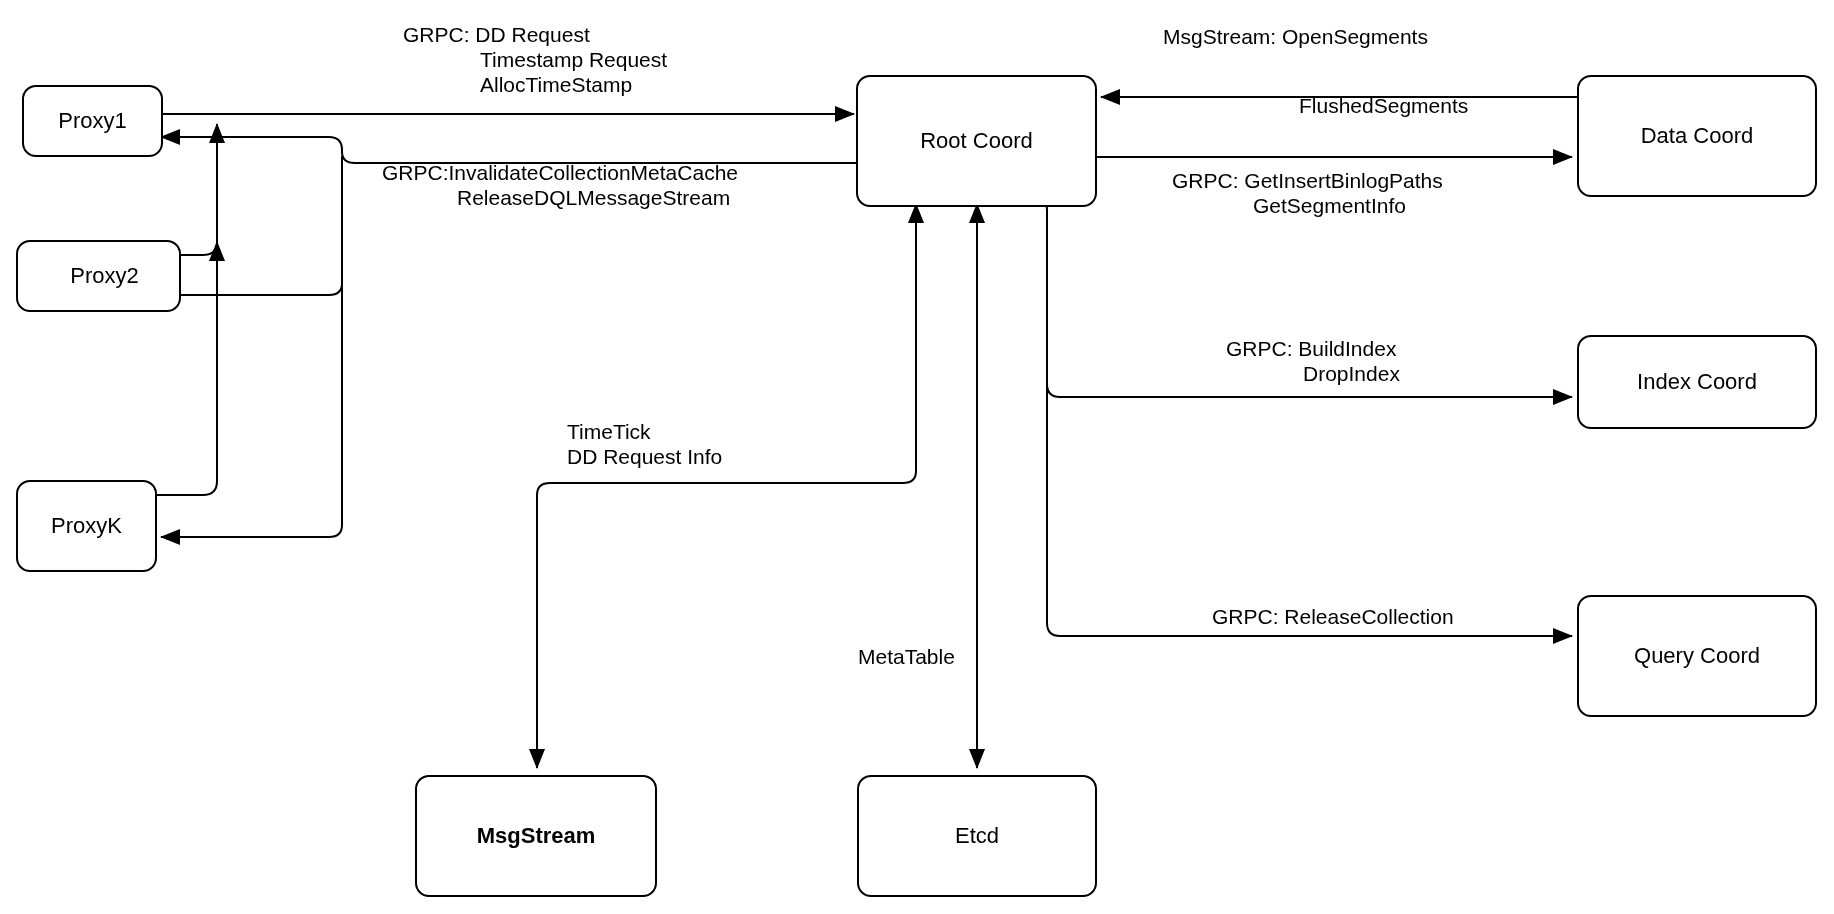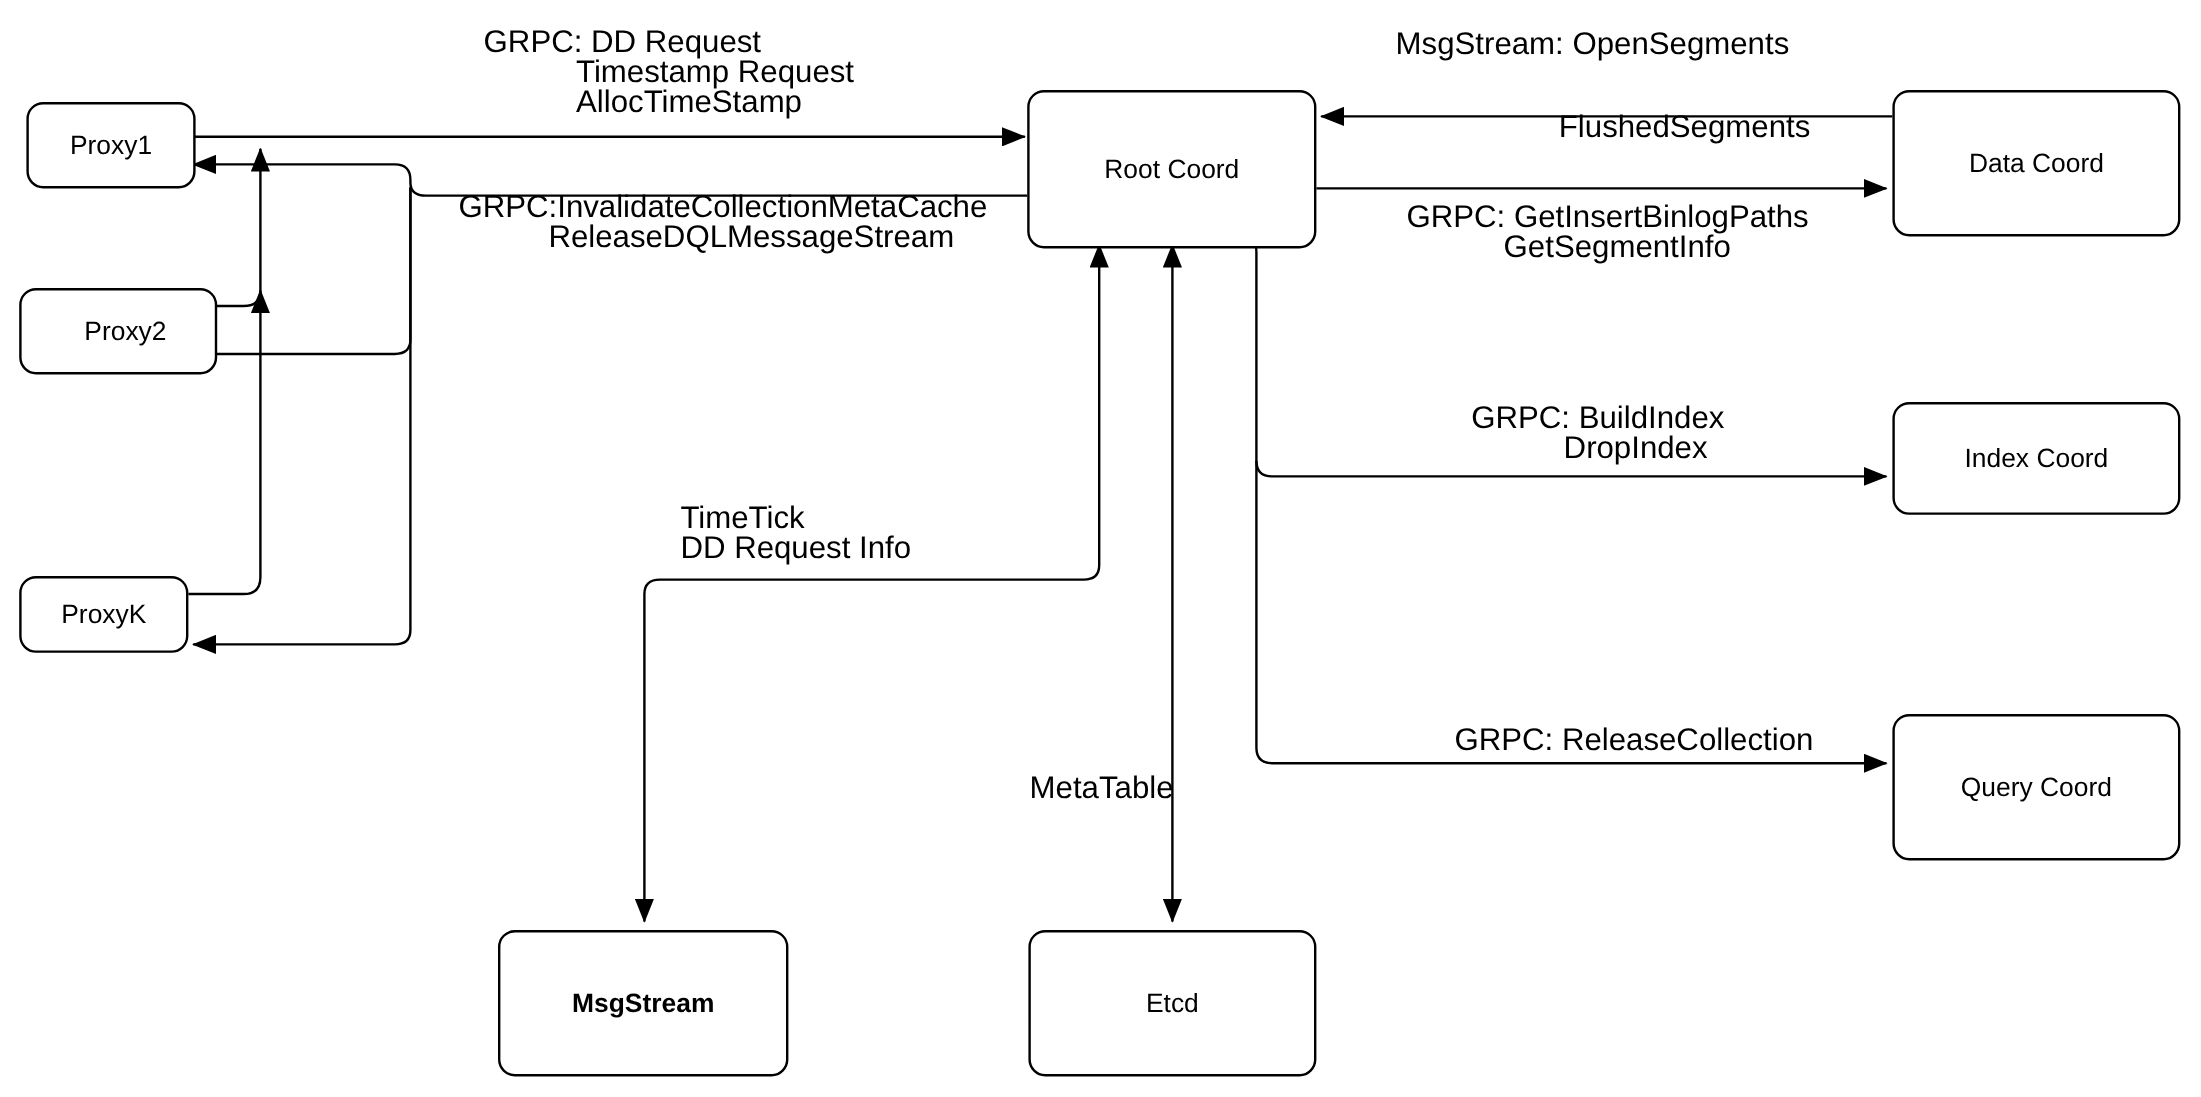--- a/index.html
+++ b/index.html
@@ -16,21 +16,21 @@
     position:absolute;
     border:2px solid #000;
     border-radius:14px;
     background:#ffffff;
     display:flex;align-items:center;justify-content:center;
     font-size:22px;
     box-sizing:border-box;
   }
   .edge-label{
     position:absolute;
-    font-size:26px;
+    font-size:21px;
     line-height:25px;
     white-space:nowrap;
   }
   .edge-label div{white-space:nowrap;}
 </style>
 </head>
 <body>
 
 <div id="canvas">
 
@@ -68,21 +68,21 @@
       <path d="M 1577 97 H 1101" marker-end="url(#arrE)"></path>
 
       <path d="M 1097 157 H 1572" marker-end="url(#arrE)"></path>
     </g>
   </svg>
 
   <div class="node" style="left:22px;top:85px;width:141px;height:72px;">Proxy1</div>
 
   <div class="node" style="left:16px;top:240px;width:165px;height:72px;padding-left:12px;">Proxy2</div>
 
-  <div class="node" style="left:16px;top:480px;width:141px;height:64px;">ProxyK</div>
+  <div class="node" style="left:16px;top:480px;width:141px;height:92px;">ProxyK</div>
 
   <div class="node" style="left:856px;top:75px;width:241px;height:132px;">Root Coord</div>
 
   <div class="node" style="left:1577px;top:75px;width:240px;height:122px;">Data Coord</div>
 
   <div class="node" style="left:1577px;top:335px;width:240px;height:94px;">Index Coord</div>
 
   <div class="node" style="left:1577px;top:595px;width:240px;height:122px;">Query Coord</div>
 
   <div class="node" style="left:415px;top:775px;width:242px;height:122px;font-weight:bold;">MsgStream</div>

